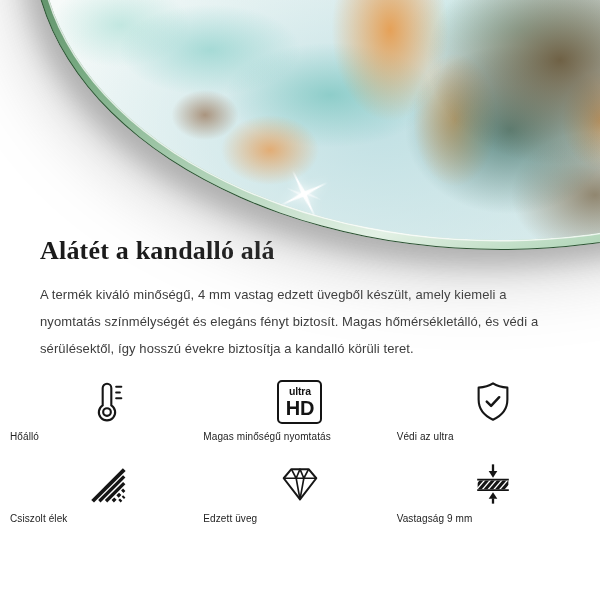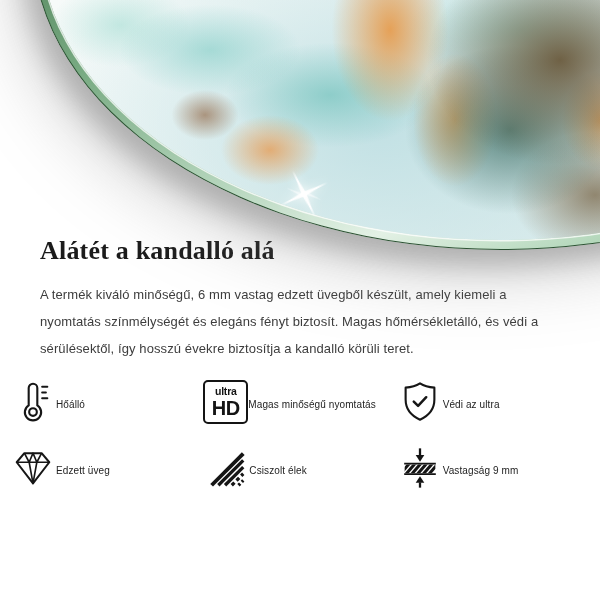--- a/index.html
+++ b/index.html
@@ -51,21 +51,21 @@
   .desc{
     margin:0;max-width:527px;
     font-size:13px;line-height:27px;color:#3d3d3d;letter-spacing:.1px;
   }
 
   
   .features{
     margin:16px 10px 0 10px;
     display:grid;grid-template-columns:repeat(3,1fr);row-gap:18px;
   }
-  .cell{display:flex;flex-direction:row;align-items:center;}
+  .cell{display:flex;flex-direction:column;}
   .icn{height:48px;display:flex;align-items:center;justify-content:center;}
   .icn svg{display:block;}
   .lbl{margin-top:5px;font-size:10px;color:#232323;letter-spacing:.1px;}
   .uhd-box{
     width:41px;height:40px;border:2.6px solid #141414;border-radius:5px;
     display:flex;flex-direction:column;align-items:center;justify-content:center;
     color:#141414;line-height:1;
   }
   .uhd-top{font-size:10.5px;font-weight:700;letter-spacing:-.2px;}
   .uhd-bottom{font-size:20px;font-weight:800;margin-top:1px;letter-spacing:-.3px;}
@@ -84,21 +84,21 @@
     <polygon points="13,13 24,24 26,26 22,26" fill="#ffffff" opacity=".55"></polygon>
     <polygon points="39,39 28,28 26,26 30,26" fill="#ffffff" opacity=".55"></polygon>
     <circle cx="26" cy="26" r="3.2" fill="#ffffff"></circle>
   </svg>
 </div>
 
 <div class="content">
   <h1>
     <span>Alátét a kandalló alá</span><br>
   </h1>
-  <p class="desc">A termék kiváló minőségű, 6 mm vastag edzett üvegből készült, amely kiemeli a nyomtatás színmélységét és elegáns fényt biztosít. Magas hőmérsékletálló, és védi a sérülésektől, így hosszú évekre biztosítja a kandalló körüli teret.</p>
+  <p class="desc">A termék kiváló minőségű, 4 mm vastag edzett üvegből készült, amely kiemeli a nyomtatás színmélységét és elegáns fényt biztosít. Magas hőmérsékletálló, és védi a sérülésektől, így hosszú évekre biztosítja a kandalló körüli teret.</p>
 </div>
 
 <div class="features">
 
   <div class="cell">
     <div class="icn">
       <svg width="46" height="46" viewBox="0 0 48 48" fill="none" stroke="#161616" stroke-width="2.2" stroke-linecap="round">
         <path d="M19.5 27.5 V9.5 a4.5 4.5 0 0 1 9 0 V27.5 a8.5 8.5 0 1 1 -9 0 Z"></path>
         <circle cx="24" cy="34.5" r="4"></circle>
         <path d="M33.5 8 h5.5 M33.5 14 h4 M33.5 20 h5.5" stroke-width="2"></path>
@@ -122,39 +122,39 @@
       <svg width="46" height="46" viewBox="0 0 48 48" fill="none" stroke="#161616" stroke-width="2.2">
         <path d="M24 4.5 C28 7 33.5 8.5 39 9 V21.5 C39 31.5 33 38.5 24 42.5 C15 38.5 9 31.5 9 21.5 V9 C14.5 8.5 20 7 24 4.5 Z" stroke-linejoin="round"></path>
         <path d="M17.5 23.5 l4.5 4.5 l8.5 -9" stroke-width="2.6" stroke-linecap="round" stroke-linejoin="round"></path>
       </svg>
     </div>
     <div class="lbl">Védi az ultra</div>
   </div>
 
   <div class="cell">
     <div class="icn">
-      <svg width="46" height="46" viewBox="0 0 48 48" fill="none" stroke="#161616" stroke-width="2.1" stroke-linejoin="round">
-        <path d="M15 8.5 H33 L41 18 L24 40 L7 18 Z"></path>
-        <path d="M7 18 H41 M15 8.5 L20 18 L24 8.5 L28 18 L33 8.5 M20 18 L24 40 L28 18" stroke-width="1.7"></path>
-      </svg>
-    </div>
-    <div class="lbl">Edzett üveg</div>
-  </div>
-
-  <div class="cell">
-    <div class="icn">
       <svg width="46" height="46" viewBox="0 0 48 48" fill="none" stroke="#151515">
         <line x1="9" y1="42" x2="42" y2="9" stroke-width="4"></line>
         <line x1="16" y1="42" x2="42" y2="16" stroke-width="3.4"></line>
         <line x1="23" y1="42" x2="42" y2="23" stroke-width="3.4"></line>
         <line x1="30" y1="42" x2="42" y2="30" stroke-width="3.4" stroke-dasharray="4 3"></line>
         <line x1="37" y1="42" x2="42" y2="37" stroke-width="3.4" stroke-dasharray="2.5 2.5"></line>
       </svg>
     </div>
     <div class="lbl">Csiszolt élek</div>
+  </div>
+
+  <div class="cell">
+    <div class="icn">
+      <svg width="46" height="46" viewBox="0 0 48 48" fill="none" stroke="#161616" stroke-width="2.1" stroke-linejoin="round">
+        <path d="M15 8.5 H33 L41 18 L24 40 L7 18 Z"></path>
+        <path d="M7 18 H41 M15 8.5 L20 18 L24 8.5 L28 18 L33 8.5 M20 18 L24 40 L28 18" stroke-width="1.7"></path>
+      </svg>
+    </div>
+    <div class="lbl">Edzett üveg</div>
   </div>
 
   <div class="cell">
     <div class="icn">
       <svg width="46" height="46" viewBox="0 0 48 48" fill="none" stroke="#141414">
         <defs>
             <clipPath id="tkc">
               <rect x="8" y="20.4" width="32" height="9.2"></rect>
             </clipPath>
           </defs>

